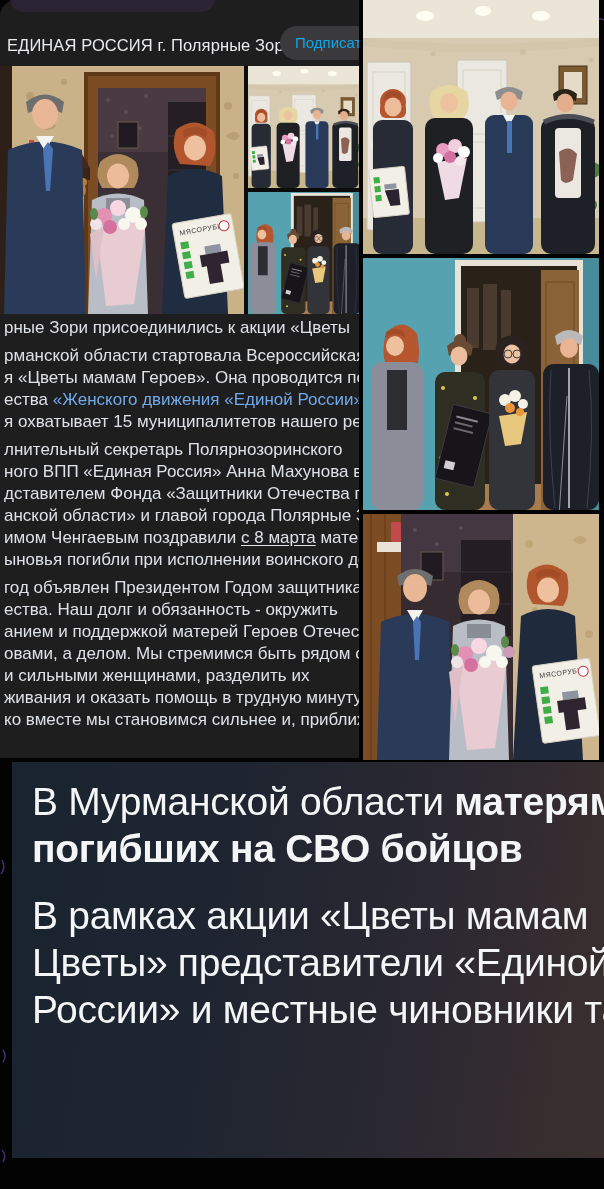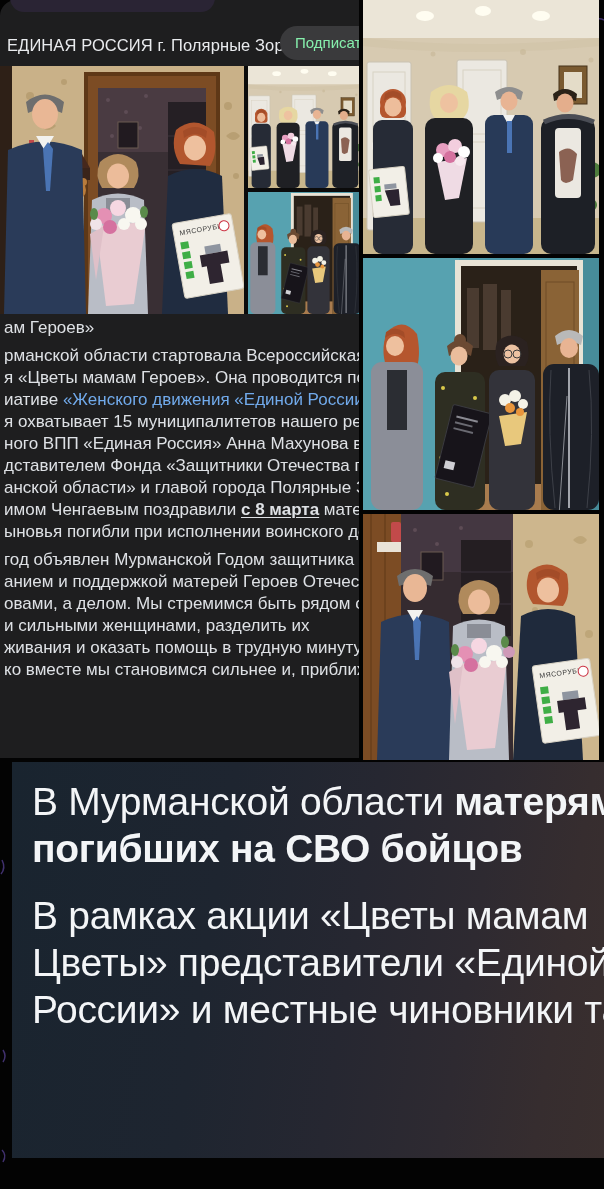--- a/index.html
+++ b/index.html
@@ -2,34 +2,34 @@
 <html><head>
 <meta charset="utf-8">
 <style>
   html,body{margin:0;padding:0;background:#000;}
   body{width:604px;height:1189px;overflow:hidden;font-family:"Liberation Sans",sans-serif;position:relative;}
   .stage{position:absolute;inset:0;width:604px;height:1189px;background:#020202;overflow:hidden;}
   .wallpaper{position:absolute;left:0;top:0;z-index:0;}
   .top-bubble{position:absolute;left:10px;top:-8px;width:205px;height:20px;background:#2a2434;border-radius:0 0 14px 14px;z-index:1;}
   .card{position:absolute;left:0;top:0;width:359px;height:758px;background:#1e1e1f;border-radius:16px 0 0 0;overflow:hidden;}
   .card-title{position:absolute;left:7px;top:36px;font-size:16.5px;font-weight:500;color:#e9ebee;letter-spacing:.1px;white-space:nowrap;}
-  .pill{position:absolute;left:280px;top:26px;width:95px;height:34px;border-radius:17px;background:#3a3a3c;color:#86efac;font-size:15px;line-height:34px;padding-left:15px;box-sizing:border-box;white-space:nowrap;}
+  .pill{position:absolute;left:280px;top:26px;width:95px;height:34px;border-radius:17px;background:#3a3a3c;color:#0ea5e9;font-size:15px;line-height:34px;padding-left:15px;box-sizing:border-box;white-space:nowrap;}
   .grid-gap{position:absolute;left:0;top:66px;width:359px;height:248px;background:#0b0b0b;}
   .ph{position:absolute;display:block;}
   .ph-large{left:0;top:66px;width:244px;height:248px;}
   .ph-s1{left:248px;top:66px;width:111px;height:122px;}
   .ph-s2{left:248px;top:192px;width:111px;height:122px;}
   .ph-a{left:363px;top:0;width:236px;height:254px;}
   .ph-b{left:363px;top:258px;width:236px;height:252px;}
   .ph-c{left:363px;top:514px;width:236px;height:246px;}
   .card-body{position:absolute;left:4px;top:317px;width:355px;color:#dee1e5;}
   .line{height:22px;line-height:22px;font-size:17px;white-space:nowrap;overflow:hidden;}
   .pg{margin-top:6px;}
   .lnk{color:#71aaeb;}
-  .und{text-decoration:underline;text-underline-offset:2px;font-weight:bold;}
+  .und{text-decoration:underline;text-underline-offset:2px;}
   .caption{position:absolute;left:12px;top:762px;width:599px;height:396px;box-sizing:border-box;padding:16px 0 0 20px;background:linear-gradient(99deg,#19242f 0%,#1e2530 34%,#262731 56%,#2e2a31 74%,#362d2f 88%,#3a2f2e 100%);color:#f3f5f7;}
   .cap{height:47px;line-height:47px;font-size:39px;letter-spacing:-.3px;white-space:nowrap;overflow:hidden;}
   .bold{font-weight:700;}
   .p2{margin-top:20px;}
 </style>
 </head>
 <body>
 
 <div class="stage">
 
@@ -353,31 +353,33 @@
           <use href="#sceneL"></use>
         </svg>
       <svg class="ph ph-s1" viewBox="0 0 236 254" preserveAspectRatio="xMidYMid slice">
           <use href="#sceneA"></use>
         </svg>
       <svg class="ph ph-s2" viewBox="0 0 236 252" preserveAspectRatio="xMidYMid slice">
           <use href="#sceneB"></use>
         </svg>
 
       <div class="card-body">
-        <div class="line">ам Героев»</div>
+        <div class="line">рные Зори присоединились к акции «Цветы</div>
         <div class="line pg">рманской области стартовала Всероссийская</div>
         <div class="line">я «Цветы мамам Героев». Она проводится  по</div>
-        <div class="line"><span>иативе </span><span class="lnk">«Женского движения «Единой России»</span></div>
+        <div class="line"><span>ества </span><span class="lnk">«Женского движения «Единой России»</span></div>
         <div class="line">я охватывает 15 муниципалитетов нашего реги</div>
+        <div class="line pg">лнительный секретарь Полярнозоринского</div>
         <div class="line">ного ВПП «Единая Россия» Анна Махунова вм</div>
         <div class="line">дставителем Фонда «Защитники Отечества по</div>
         <div class="line">анской области» и главой города Полярные З</div>
         <div class="line"><span>имом Ченгаевым поздравили </span><span class="und">с 8 марта</span><span> матер</span></div>
         <div class="line">ыновья погибли при исполнении воинского до</div>
-        <div class="line pg">год объявлен Мурманской Годом защитника</div>
+        <div class="line pg">год объявлен Президентом Годом защитника</div>
+        <div class="line">ества. Наш долг и обязанность - окружить</div>
         <div class="line">анием и поддержкой матерей Героев Отечест</div>
         <div class="line">овами, а делом. Мы стремимся быть рядом с</div>
         <div class="line">и сильными женщинами, разделить их</div>
         <div class="line">живания и оказать помощь в трудную минуту.</div>
         <div class="line">ко вместе мы становимся сильнее и, приближа</div>
       </div>
     </div>
 
     <svg class="ph ph-a" viewBox="0 0 236 254" preserveAspectRatio="xMidYMid slice">
         <use href="#sceneA"></use>

